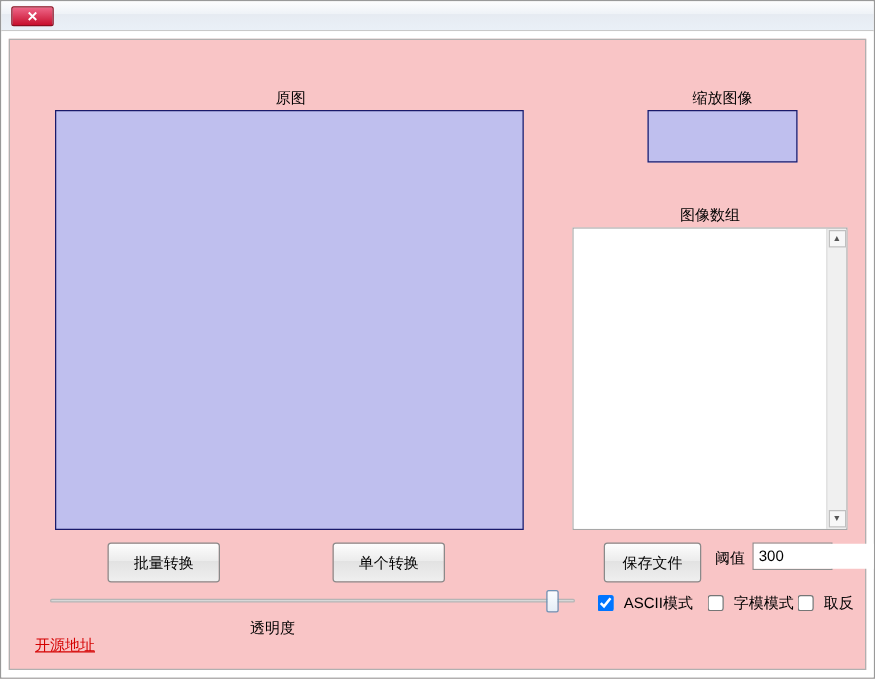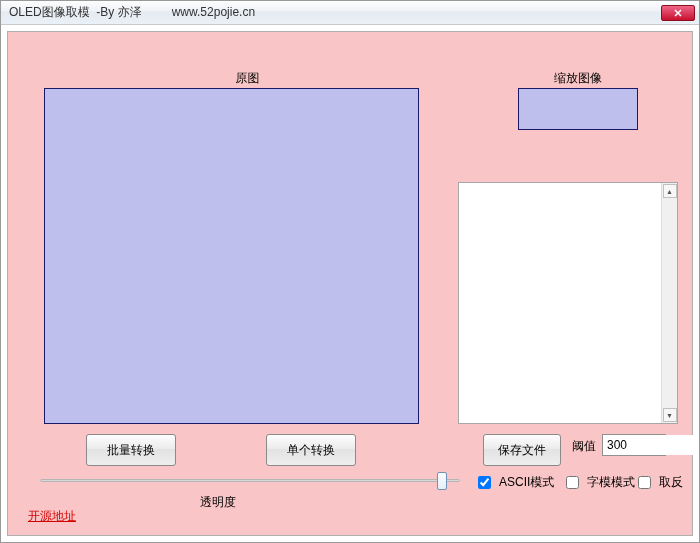--- a/index.html
+++ b/index.html
@@ -41,21 +41,21 @@
     position: relative;
     width: 100%; height: 100%;
     background: #f9c5c6;
     border: 1px solid #b0b0b0;
   }
   .lbl {
     position: absolute;
     color: #000;
     text-align: center;
   }
-  .orig-label { left: 52px; top: 38px; width: 375px; }
+  .orig-label { left: 37px; top: 38px; width: 375px; }
   .orig-canvas {
     position: absolute;
     left: 36px; top: 56px;
     width: 375px; height: 336px;
     background: #bfbfee;
     border: 1px solid #1a1a6a;
   }
   .scaled-label { left: 510px; top: 38px; width: 120px; }
   .scaled-canvas {
     position: absolute;
@@ -141,37 +141,37 @@
     left: 20px; bottom: 10px;
     color: #d40000;
     text-decoration: underline;
     cursor: pointer;
   }
 </style>
 </head>
 <body>
 
 <div class="titlebar">
-  <span class="title">OLED图像取模  -By 亦泽         www.52pojie.cn</span>
   <div class="close-btn">
     <svg width="8" height="8" viewBox="0 0 8 8">
         <path d="M1 1 L7 7 M7 1 L1 7" stroke="#fff" stroke-width="1.5"></path>
       </svg>
   </div>
 </div>
 
 <div class="client">
   <div class="panel">
 
     <div class="lbl orig-label">原图</div>
     <div class="orig-canvas"></div>
 
     <div class="lbl scaled-label">缩放图像</div>
     <div class="scaled-canvas"></div>
 
+    <div class="lbl array-label">图像数组</div>
     <div class="array-box">
       <textarea class="array-text" style=""></textarea>
       <div class="scrollbar">
         <div class="sb-btn">▲</div>
         <div class="sb-track"></div>
         <div class="sb-btn">▼</div>
       </div>
     </div>
 
     <div class="btn btn-batch">批量转换</div>

